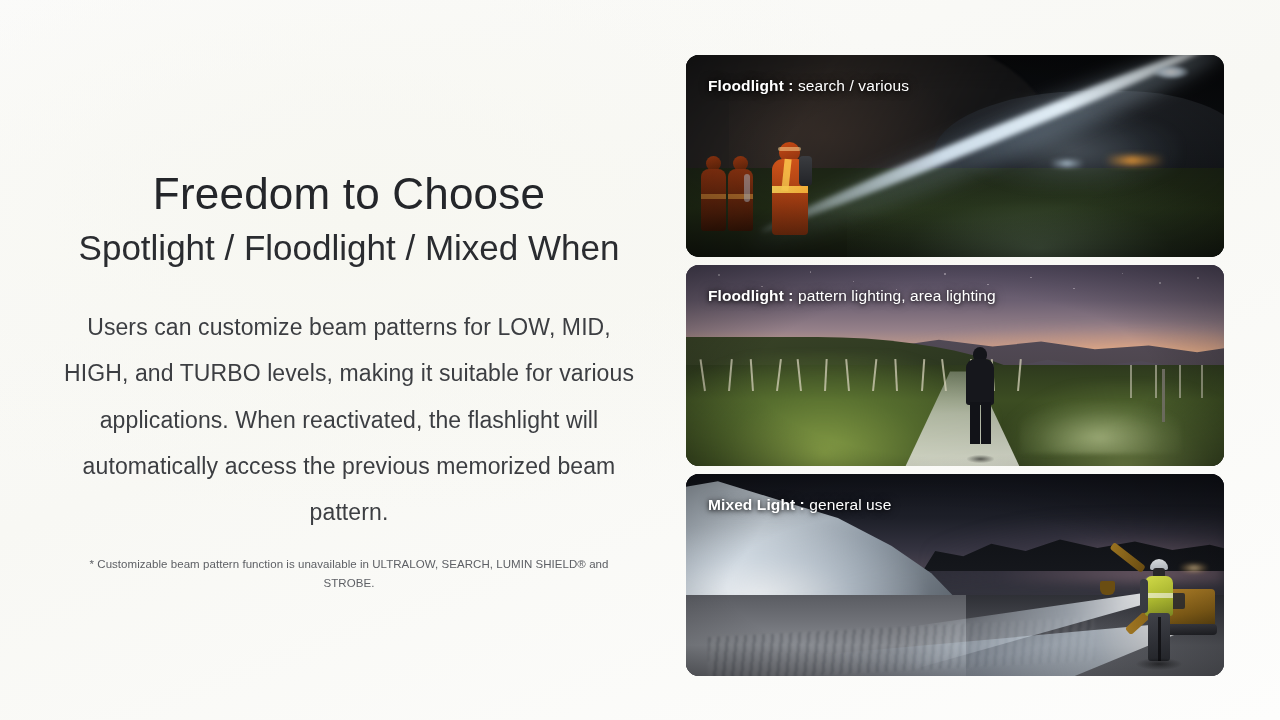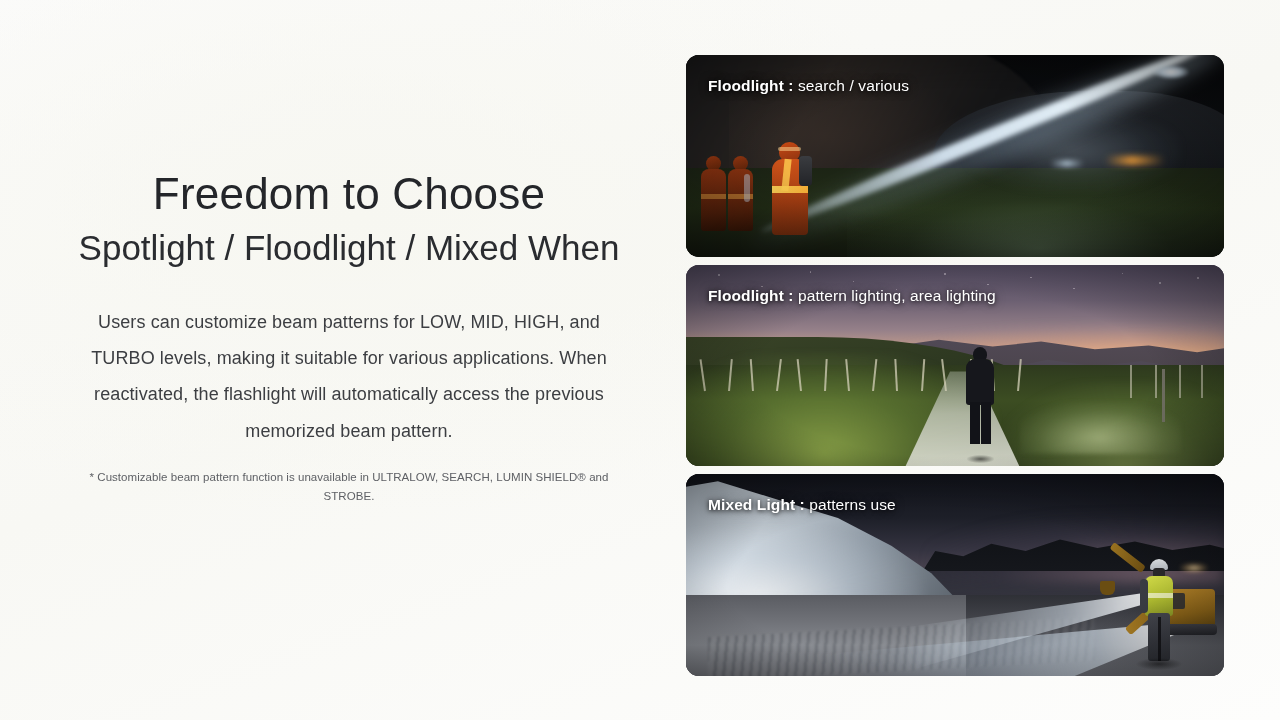--- a/index.html
+++ b/index.html
@@ -54,21 +54,21 @@
     font-size: 35px;
     font-weight: 300;
     color: #2a2c30;
     line-height: 1.25;
     margin-top: 6px;
     white-space: nowrap;
   }
 
   .body-copy {
     margin-top: 34px;
-    font-size: 18px;
+    font-size: 23px;
     font-weight: 400;
     color: #3c3e42;
     line-height: 2.02;
     letter-spacing: 0.1px;
   }
 
   .footnote {
     margin-top: 19px;
     font-size: 11.5px;
     font-weight: 400;
@@ -648,18 +648,18 @@
           <div class="vest"></div>
           <div class="vest-stripe"></div>
           <div class="arm"></div>
           <div class="legs"></div>
           <div class="legsplit"></div>
           <div class="shadow"></div>
         </div>
         <div class="vignette"></div>
       </div>
       <div class="caption">
-        <span class="cap-strong">Mixed Light : </span><span class="cap-rest">patterns use</span>
+        <span class="cap-strong">Mixed Light : </span><span class="cap-rest">general use</span>
       </div>
     </div>
 
   </div>
 </div>
 
 </body></html>

